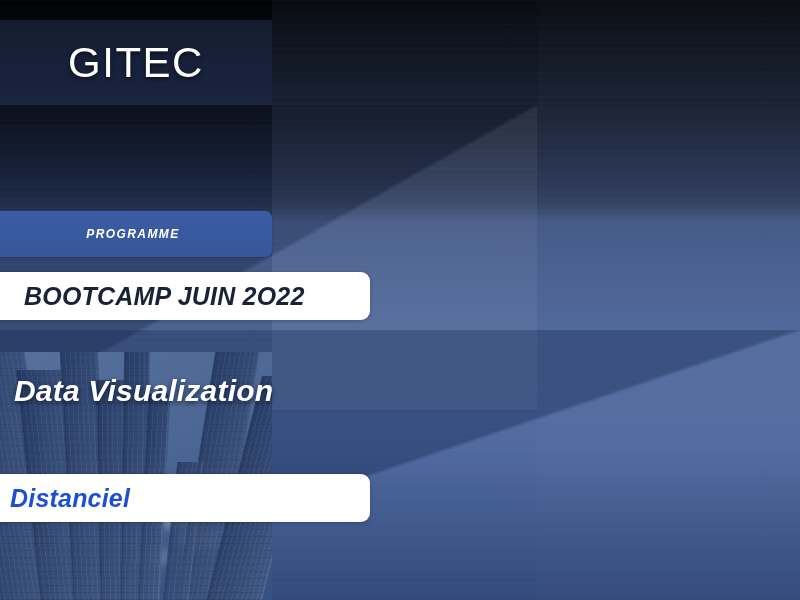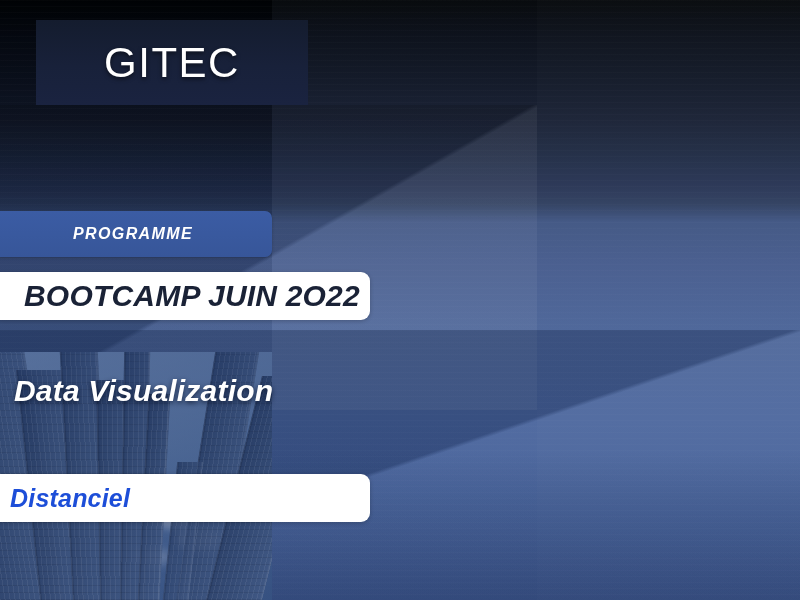--- a/index.html
+++ b/index.html
@@ -162,21 +162,20 @@
 
   
   .gitec-band {
     position: absolute;
     left: 0; top: 20px;
     width: 272px; height: 85px;
     background: linear-gradient(180deg, #141c2e 0%, #18213a 55%, #1a2340 100%);
     display: flex;
     align-items: center;
     justify-content: center;
-    margin-left: 36px;
   }
   .gitec-text {
     color: #ffffff;
     font-size: 42px;
     font-weight: 400;
     letter-spacing: 1.5px;
     text-shadow: 0 2px 4px rgba(0,0,0,0.55);
     line-height: 1;
   }
 
@@ -187,21 +186,21 @@
     width: 278px; height: 46px;
     background: linear-gradient(180deg, #3b5ca4 0%, #375699 100%);
     border-radius: 7px;
     display: flex;
     align-items: center;
     justify-content: center;
     box-shadow: 0 1px 3px rgba(0,0,0,0.20);
   }
   .programme-badge span {
     color: #ffffff;
-    font-size: 16px;
+    font-size: 12px;
     font-weight: bold;
     font-style: italic;
     letter-spacing: 1.4px;
     text-align: center;
   }
 
   
   .white-pill {
     position: absolute;
     background: #ffffff;
@@ -211,21 +210,21 @@
     box-shadow: 0 1px 4px rgba(0,0,0,0.22);
   }
   .pill-bootcamp {
     left: -8px; top: 272px;
     width: 378px; height: 48px;
     padding-left: 32px;
     box-sizing: border-box;
   }
   .pill-bootcamp span {
     color: #1a2236;
-    font-size: 30px;
+    font-size: 25px;
     font-weight: bold;
     font-style: italic;
     letter-spacing: 0.2px;
     white-space: nowrap;
   }
   .pill-distanciel {
     left: -8px; top: 474px;
     width: 378px; height: 48px;
     padding-left: 18px;
     box-sizing: border-box;

